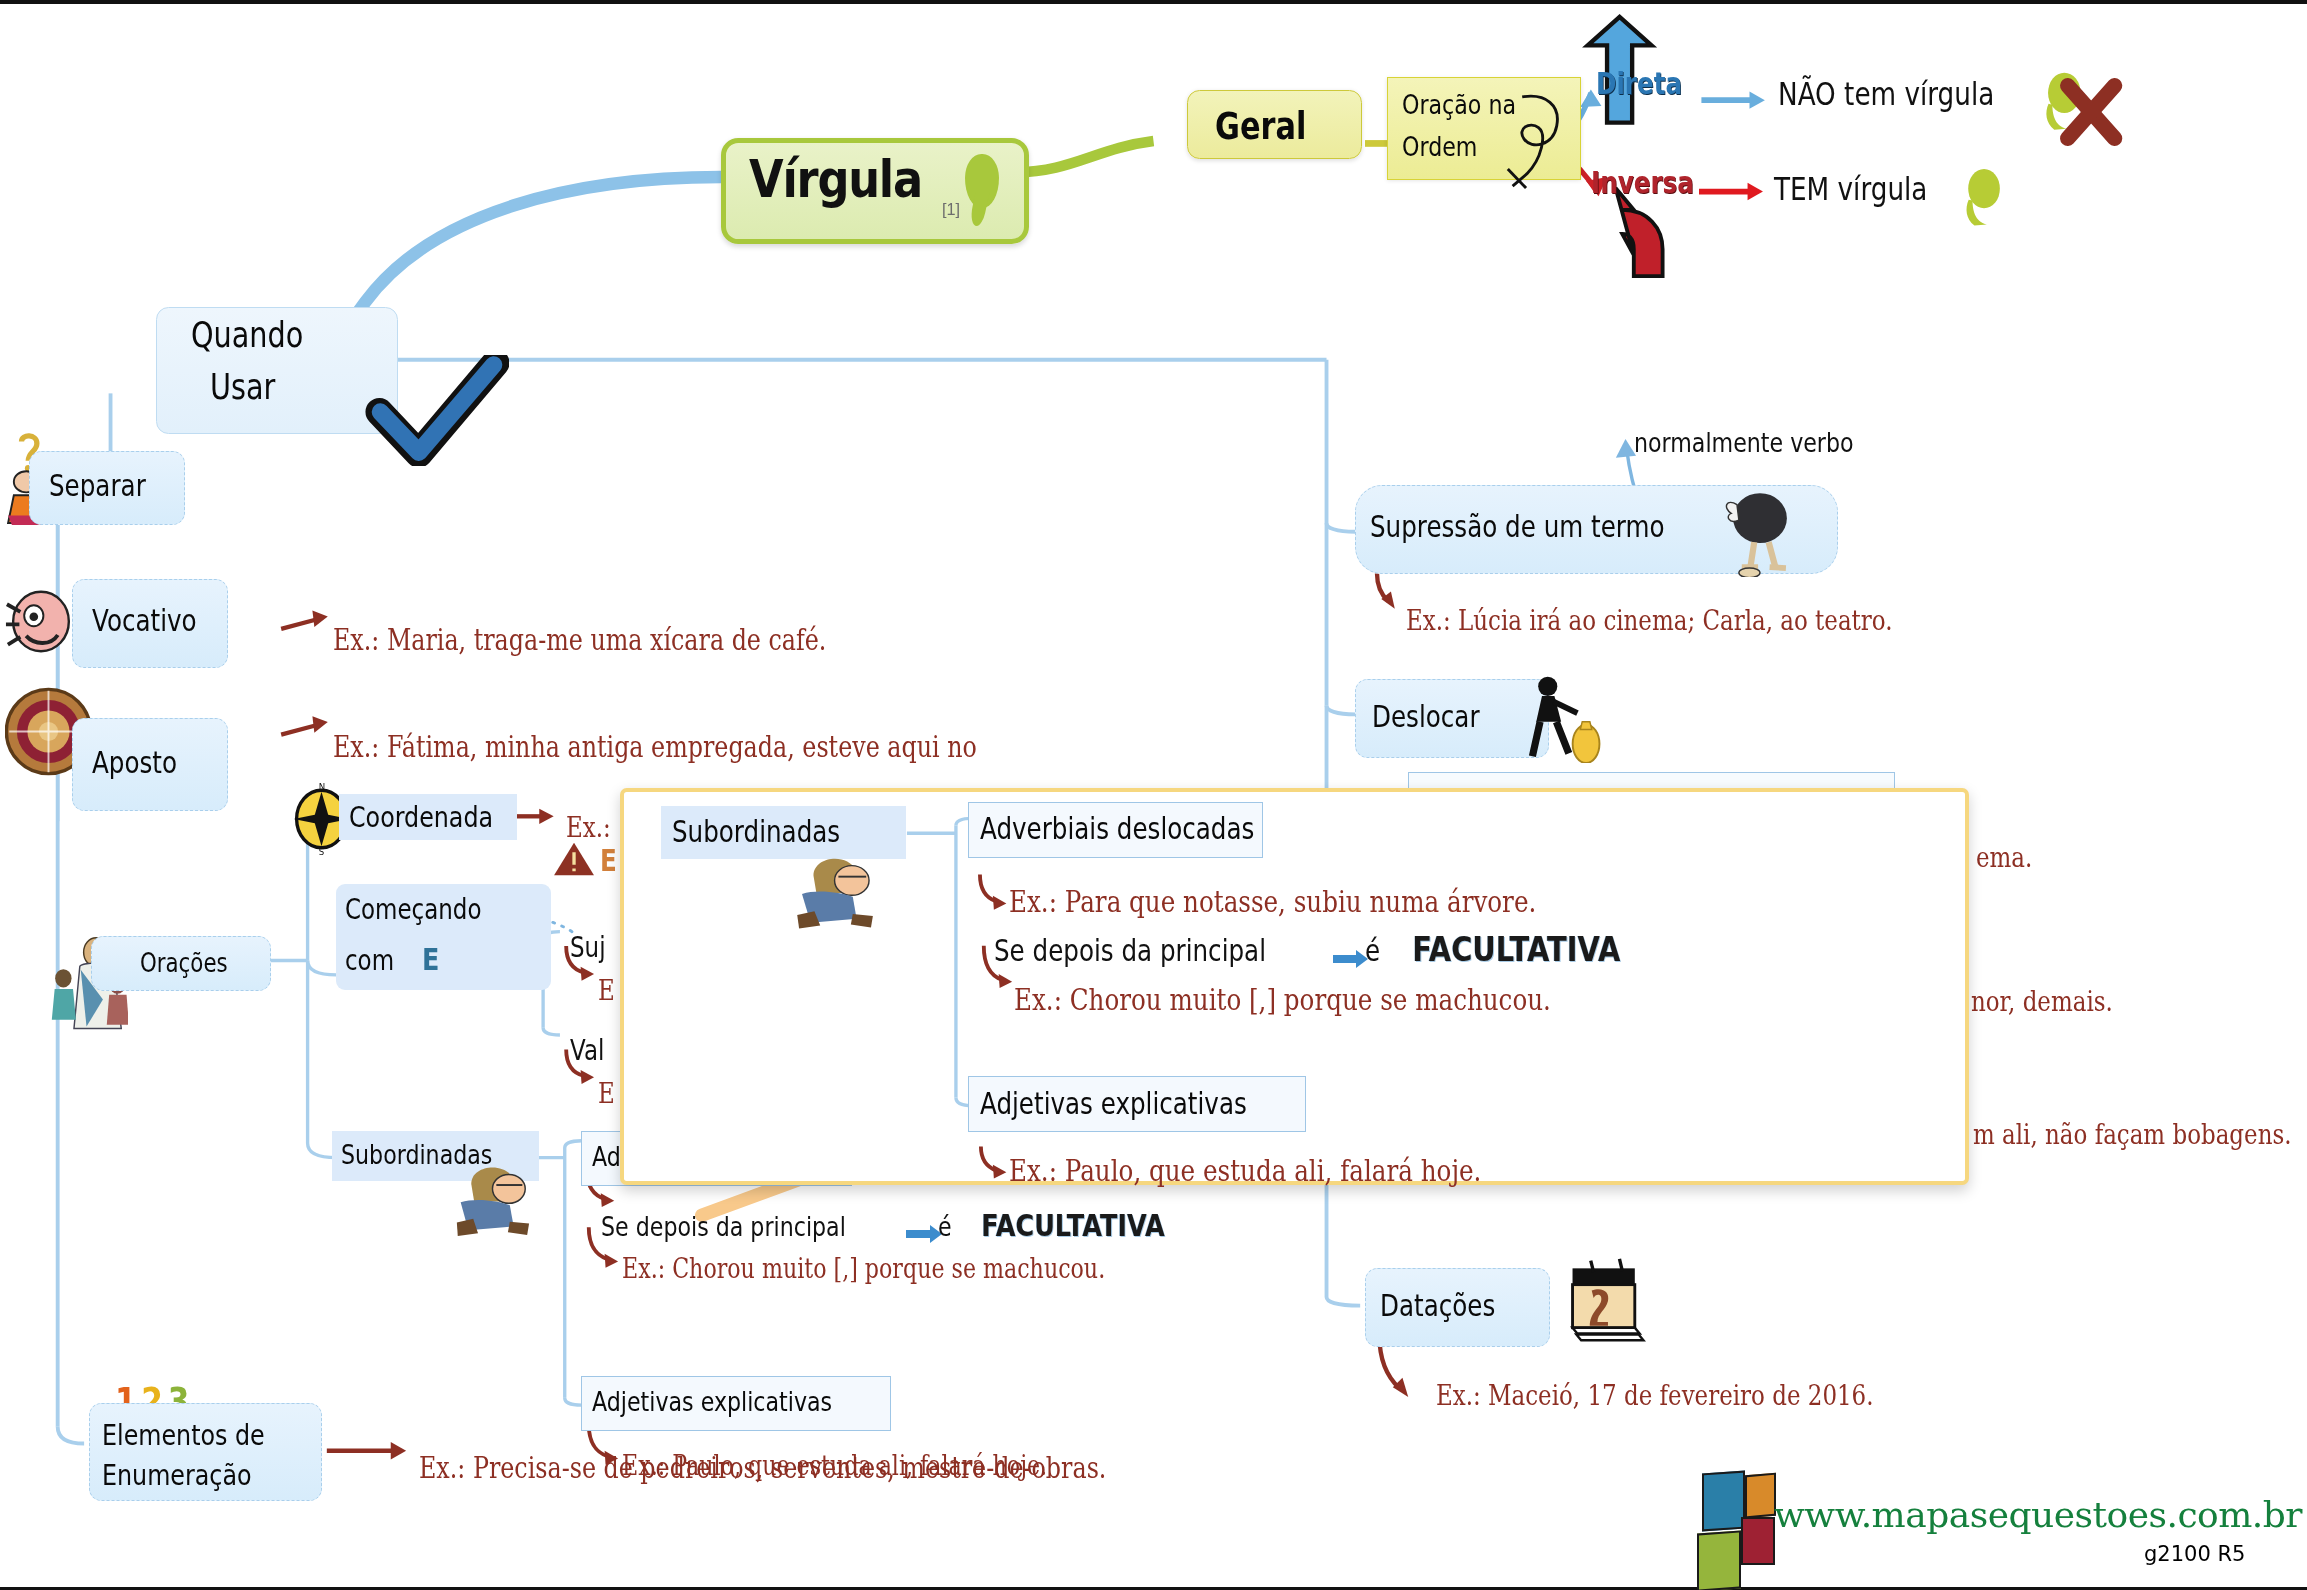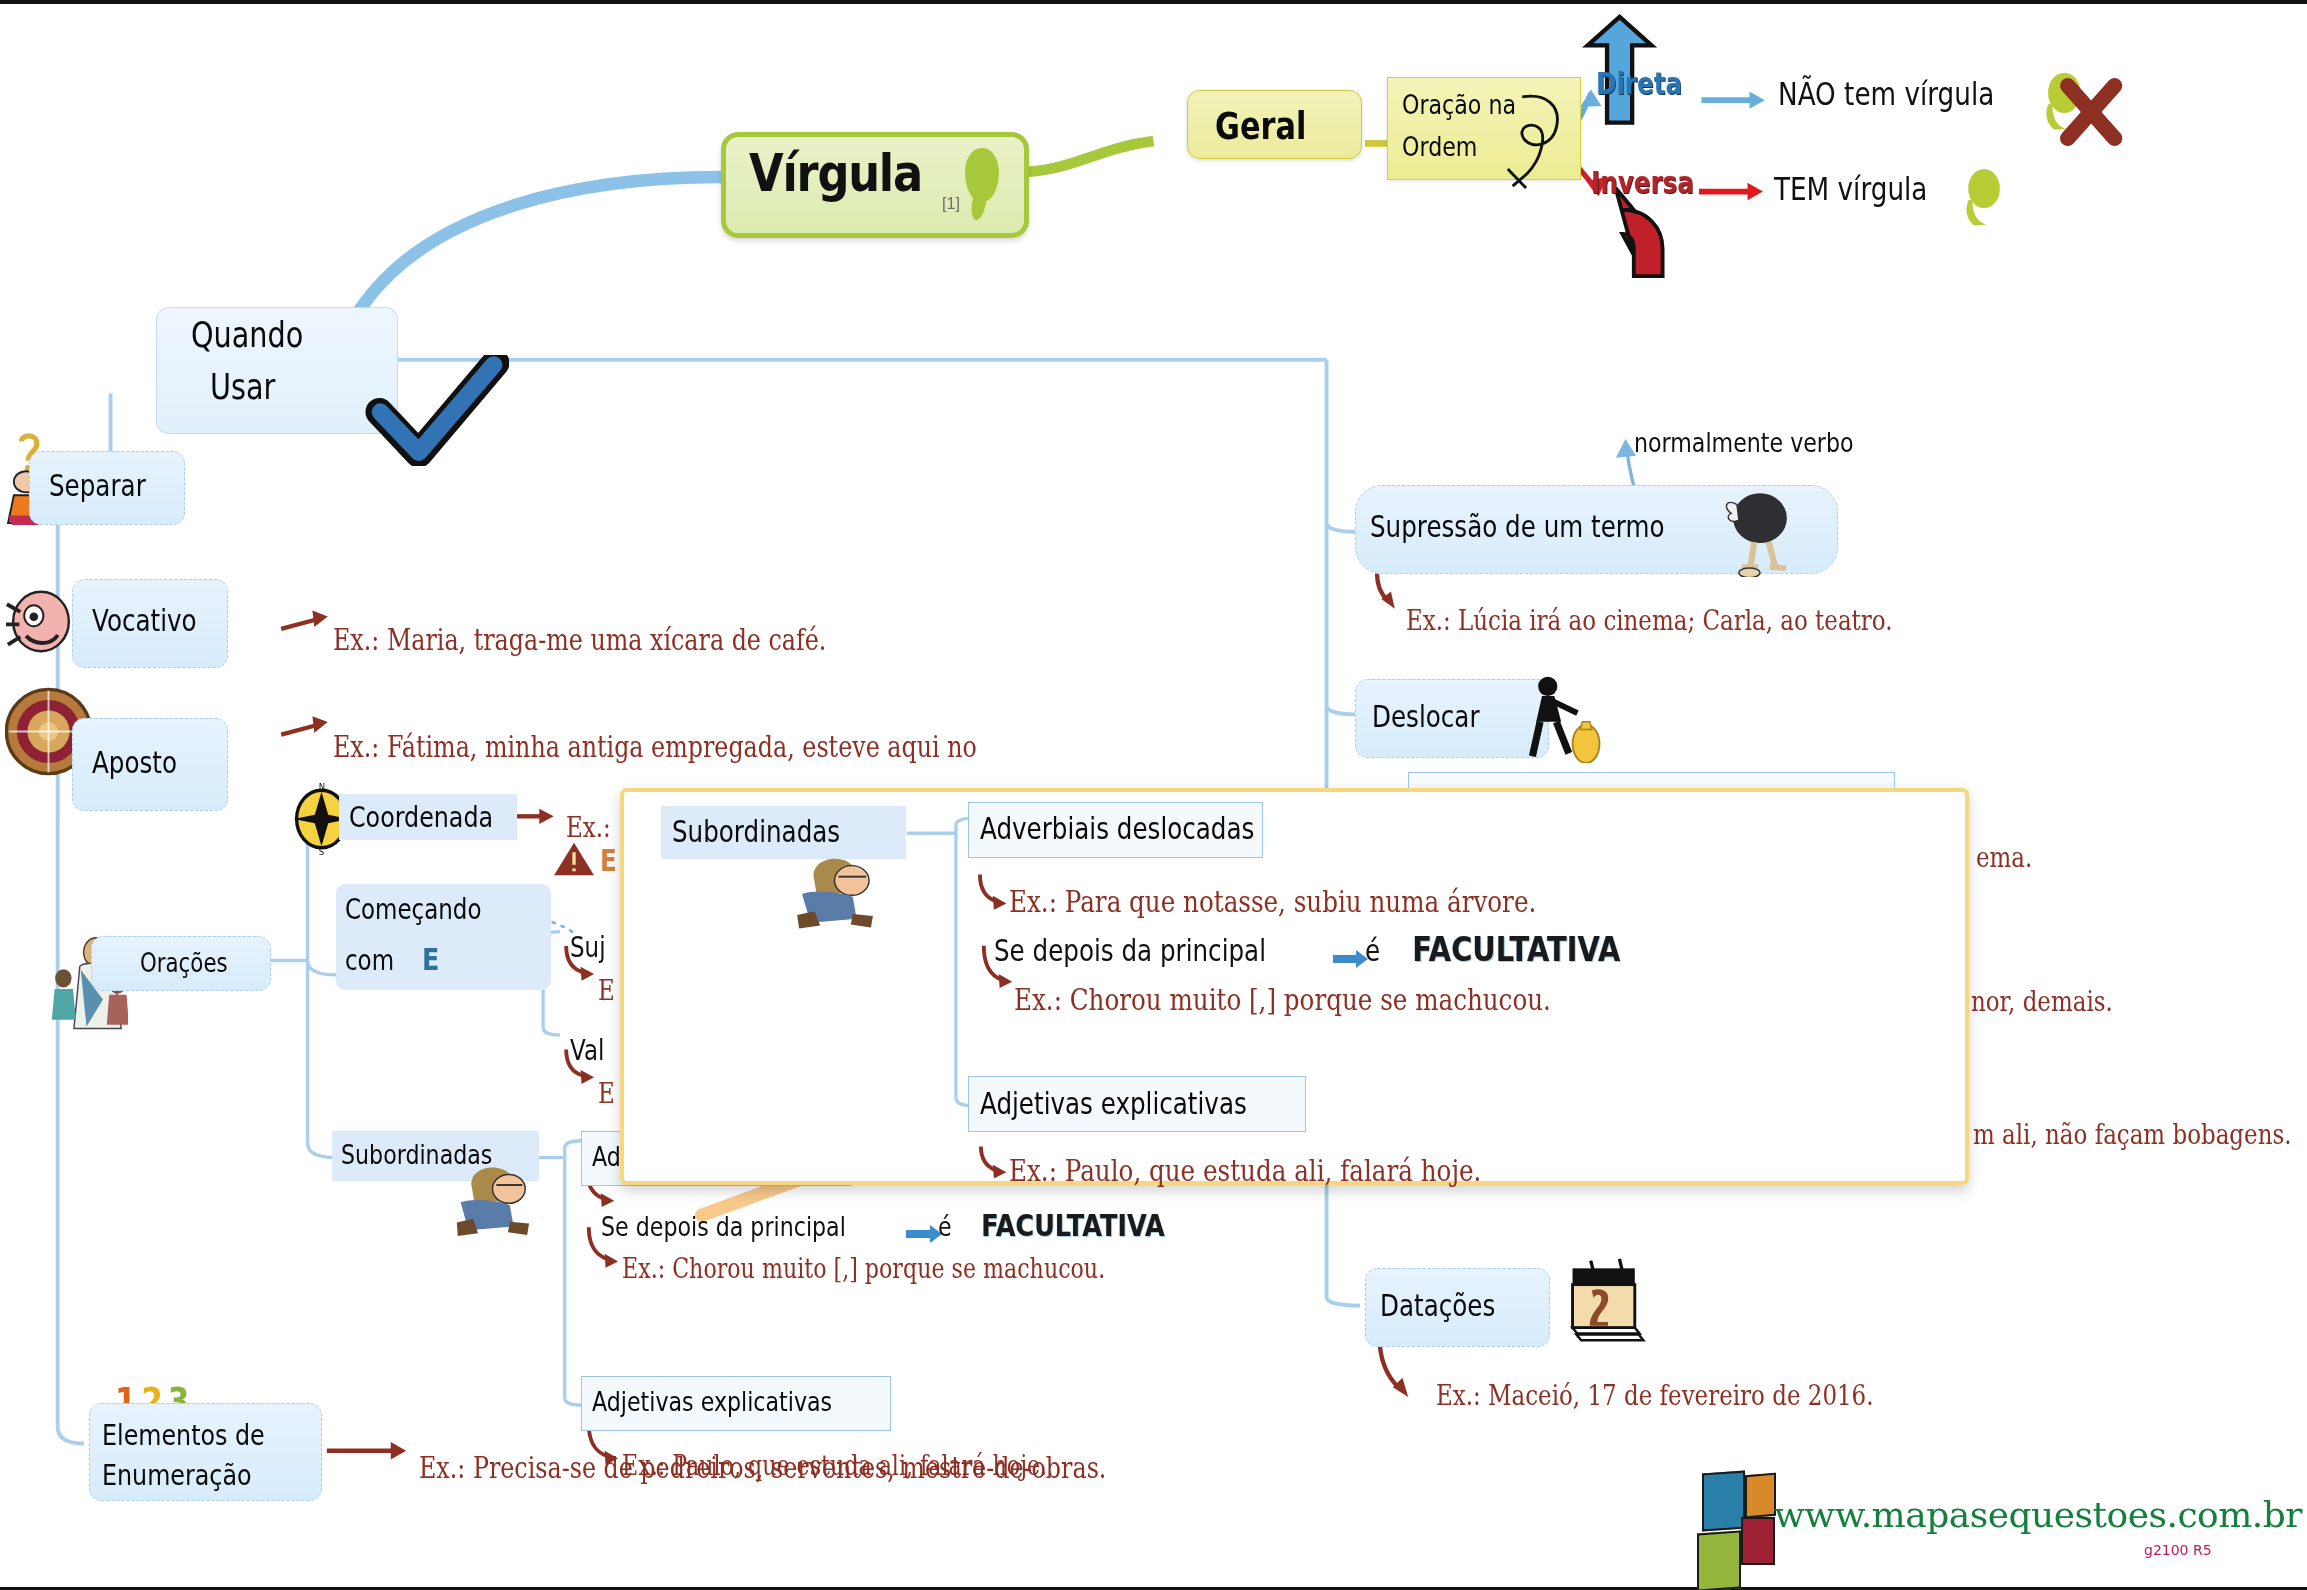--- a/index.html
+++ b/index.html
@@ -31,21 +31,21 @@
   .p-dot{left:53px;top:15.4px;width:10.6px;height:10.6px;border-radius:50%;}
   .p-colon-a{left:91px;top:2.9px;width:10.6px;height:10.6px;border-radius:50%;}
   .p-colon-b{left:91px;top:25px;width:10.6px;height:10.6px;border-radius:50%;}
   .p-comma{left:124px;top:8.7px;width:8.7px;height:16.3px;border-radius:0 0 4.3px 4.3px;
            transform:skewX(-14deg);}
   .p-semi-a{left:159px;top:2.9px;width:10.6px;height:10.6px;border-radius:50%;}
   .p-semi-b{left:159px;top:25px;width:8.7px;height:16.3px;border-radius:0 0 4.3px 4.3px;
             transform:skewX(-14deg);}
 
   .cap-virg{
-    position:absolute;left:721px;top:128px;width:298px;height:96px;
+    position:absolute;left:721px;top:134px;width:298px;height:96px;
     background:linear-gradient(180deg,#e9f2c8 0%,#dcebb0 100%);
     border:5.3px solid #a8c83c;border-radius:17.3px;
     box-shadow:0 2.4px 5.8px rgba(0,0,0,.15);
   }
   .cap-virg .ttl{
     position:absolute;left:23px;top:5.8px;font-size:52px;font-weight:bold;
     font-family:"DejaVu Sans", sans-serif;letter-spacing:-1.4px;color:#111;
     transform:scaleX(.86);transform-origin:left top;
   }
   .cap-virg .ref{position:absolute;left:216px;top:57px;font-size:16.3px;color:#6d6d6d;}
@@ -484,17 +484,17 @@
     <div class="fl" style="left:4.8px;top:0px;width:39px;height:54px;background:#2a7fa8;
          transform:skewY(-4deg);"></div>
     <div class="fl" style="left:48px;top:1.9px;width:27px;height:39px;background:#d88a2a;
          transform:skewY(-5deg);"></div>
     <div class="fl" style="left:44px;top:45px;width:30px;height:44px;background:#9e2133;"></div>
     <div class="fl" style="left:0px;top:60px;width:40px;height:54px;background:#95b53c;
          transform:skewY(-4deg);"></div>
   </div>
   <div style="position:absolute;left:1774px;top:1490px;font-size:36px;color:#15803d;
        font-family:'DejaVu Serif', serif;letter-spacing:-0.5px;">www.mapasequestoes.com.br</div>
-  <div style="position:absolute;left:2144px;top:1538px;font-size:14px;color:#be185d;
+  <div style="position:absolute;left:2144px;top:1538px;font-size:21px;color:#000000;
        font-family:'DejaVu Sans', sans-serif;">g2100 R5</div>
 
 </div>
 
 
 </body></html>

